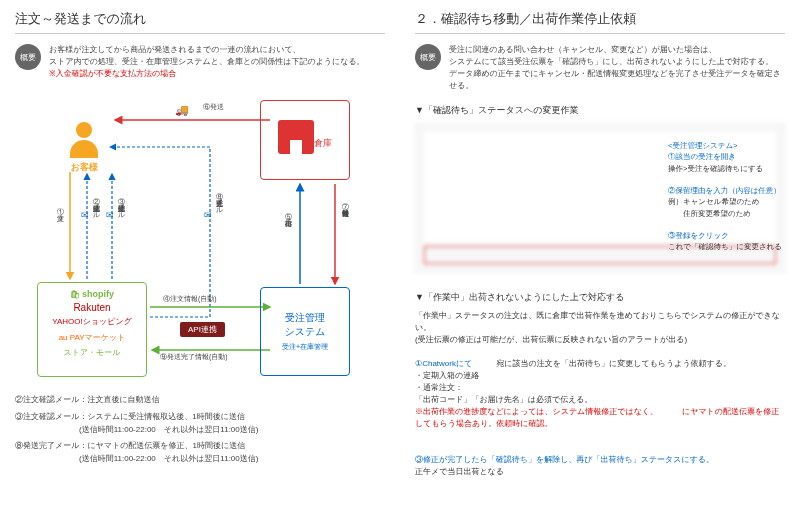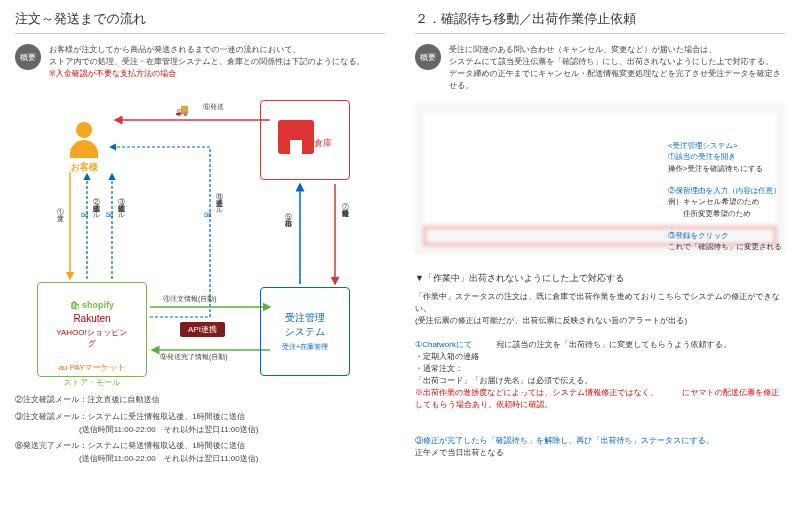--- a/index.html
+++ b/index.html
@@ -14,26 +14,26 @@
 .diagram{position:relative;height:290px;margin-bottom:12px}
 .customer{position:absolute;left:55px;top:30px;text-align:right}
 .person-head{width:16px;height:16px;background:#f5a623;border-radius:50%;margin:0 auto 2px}
 .person-body{width:28px;height:18px;background:#f5a623;border-radius:14px 14px 0 0;margin:0 auto}
 .customer-label{color:#f5a623;font-weight:bold;font-size:9px;margin-top:3px}
 .warehouse-box{position:absolute;right:35px;top:8px;width:90px;height:80px;border:1.5px solid #d33;border-radius:4px;display:flex;flex-direction:row;align-items:center;justify-content:center}
 .wh-icon{width:36px;height:28px;background:#d33;border-radius:3px;position:relative}
 .wh-icon::before{content:"";position:absolute;top:-6px;left:0;right:0;height:8px;background:#d33;border-radius:3px 3px 0 0}
 .wh-door{position:absolute;bottom:0;left:12px;width:12px;height:14px;background:#fff}
 .wh-label{color:#d33;margin-top:6px;font-size:9px}
-.store-box{position:absolute;left:22px;top:190px;width:110px;height:95px;border:1.5px solid #7ab943;border-radius:4px;padding:17px;text-align:center}
+.store-box{position:absolute;left:22px;top:190px;width:110px;height:95px;border:1.5px solid #7ab943;border-radius:4px;padding:6px;text-align:center}
 .shopify{color:#7ab943;font-weight:bold;font-size:9px;display:flex;align-items:center;justify-content:center;gap:2px}
 .shopify::before{content:"🛍";font-size:8px}
 .rakuten{color:#bf0000;font-weight:normal;font-size:10px;margin-top:3px}
 .yahoo{color:#c00;font-size:8px;margin-top:3px}
-.aupay{color:#f60;font-size:8px;margin-top:13px}
+.aupay{color:#f60;font-size:8px;margin-top:5px}
 .store-label{color:#7ab943;font-size:8px;margin-top:4px}
 .oms-box{position:absolute;right:35px;top:195px;width:90px;height:89px;border:1.5px solid #06c;border-radius:4px;display:flex;flex-direction:column;align-items:center;justify-content:center}
 .oms-title{color:#06c;font-size:10px;text-align:center}
 .oms-sub{color:#06c;font-size:7px;margin-top:3px}
 .api-badge{position:absolute;left:165px;top:230px;background:#7f1d1d;color:#fff;padding:2px 8px;font-size:8px;border-radius:2px}
 .arrow-label{position:absolute;font-size:7px;color:#444;writing-mode:vertical-rl}
 .hlabel{position:absolute;font-size:7px;color:#444}
 .truck{position:absolute;left:160px;top:12px;color:#d33;font-size:11px}
 .mail{position:absolute;color:#06c;font-size:9px}
 .footer-notes{font-size:8px;line-height:1.6;color:#444}
@@ -141,35 +141,36 @@
     <span class="arrow-label" style="left:199px;top:95px">⑧発送完了メール</span>
     <span class="arrow-label" style="left:268px;top:115px">⑤出荷指示</span>
     <span class="arrow-label" style="left:325px;top:105px">⑦発送情報登録</span>
     <span class="hlabel" style="left:148px;top:202px">④注文情報(自動)</span>
     <span class="hlabel" style="left:145px;top:260px">⑨発送完了情報(自動)</span>
   </div>
 
   <div class="footer-notes">
     <p>②注文確認メール：注文直後に自動送信</p>
     <p><span>③注文確認メール：システムに受注情報取込後、1時間後に送信</span><br>　　　　　　　　<span>(送信時間11:00-22:00　それ以外は翌日11:00送信)</span></p>
-    <p><span>⑧発送完了メール：システムに発送情報取込後、1時間後に送信</span><br>　　　　　　　　<span>(送信時間11:00-22:00　それ以外は翌日11:00送信)</span></p>
+    <p><span>⑧発送完了メール：にヤマトの配送伝票を修正、1時間後に送信</span><br>　　　　　　　　<span>(送信時間11:00-22:00　それ以外は翌日11:00送信)</span></p>
   </div>
 </div>
 
 <div class="col" style="position:relative">
   <h2>２．確認待ち移動／出荷作業停止依頼</h2>
   <div class="summary">
     <div class="badge">概要</div>
     <div class="summary-text">
       <span>受注に関連のある問い合わせ（キャンセル、変更など）が届いた場合は、</span><br>
       <span>システムにて該当受注伝票を「確認待ち」にし、出荷されないようにした上で対応する。</span><br>
       <span>データ締めの正午までにキャンセル・配送情報変更処理などを完了させ受注データを確定させる。</span>
     </div>
   </div>
 
+  <div class="section-title">▼「確認待ち」ステータスへの変更作業</div>
   <div style="display:flex;gap:6px">
     <div style="flex:1">
       <div class="blur-box">
         <div class="blur-inner"></div>
         <div class="blur-red"></div>
       </div>
     </div>
   </div>
   <div class="side-steps">
     <div class="blue">&lt;受注管理システム&gt;</div>

